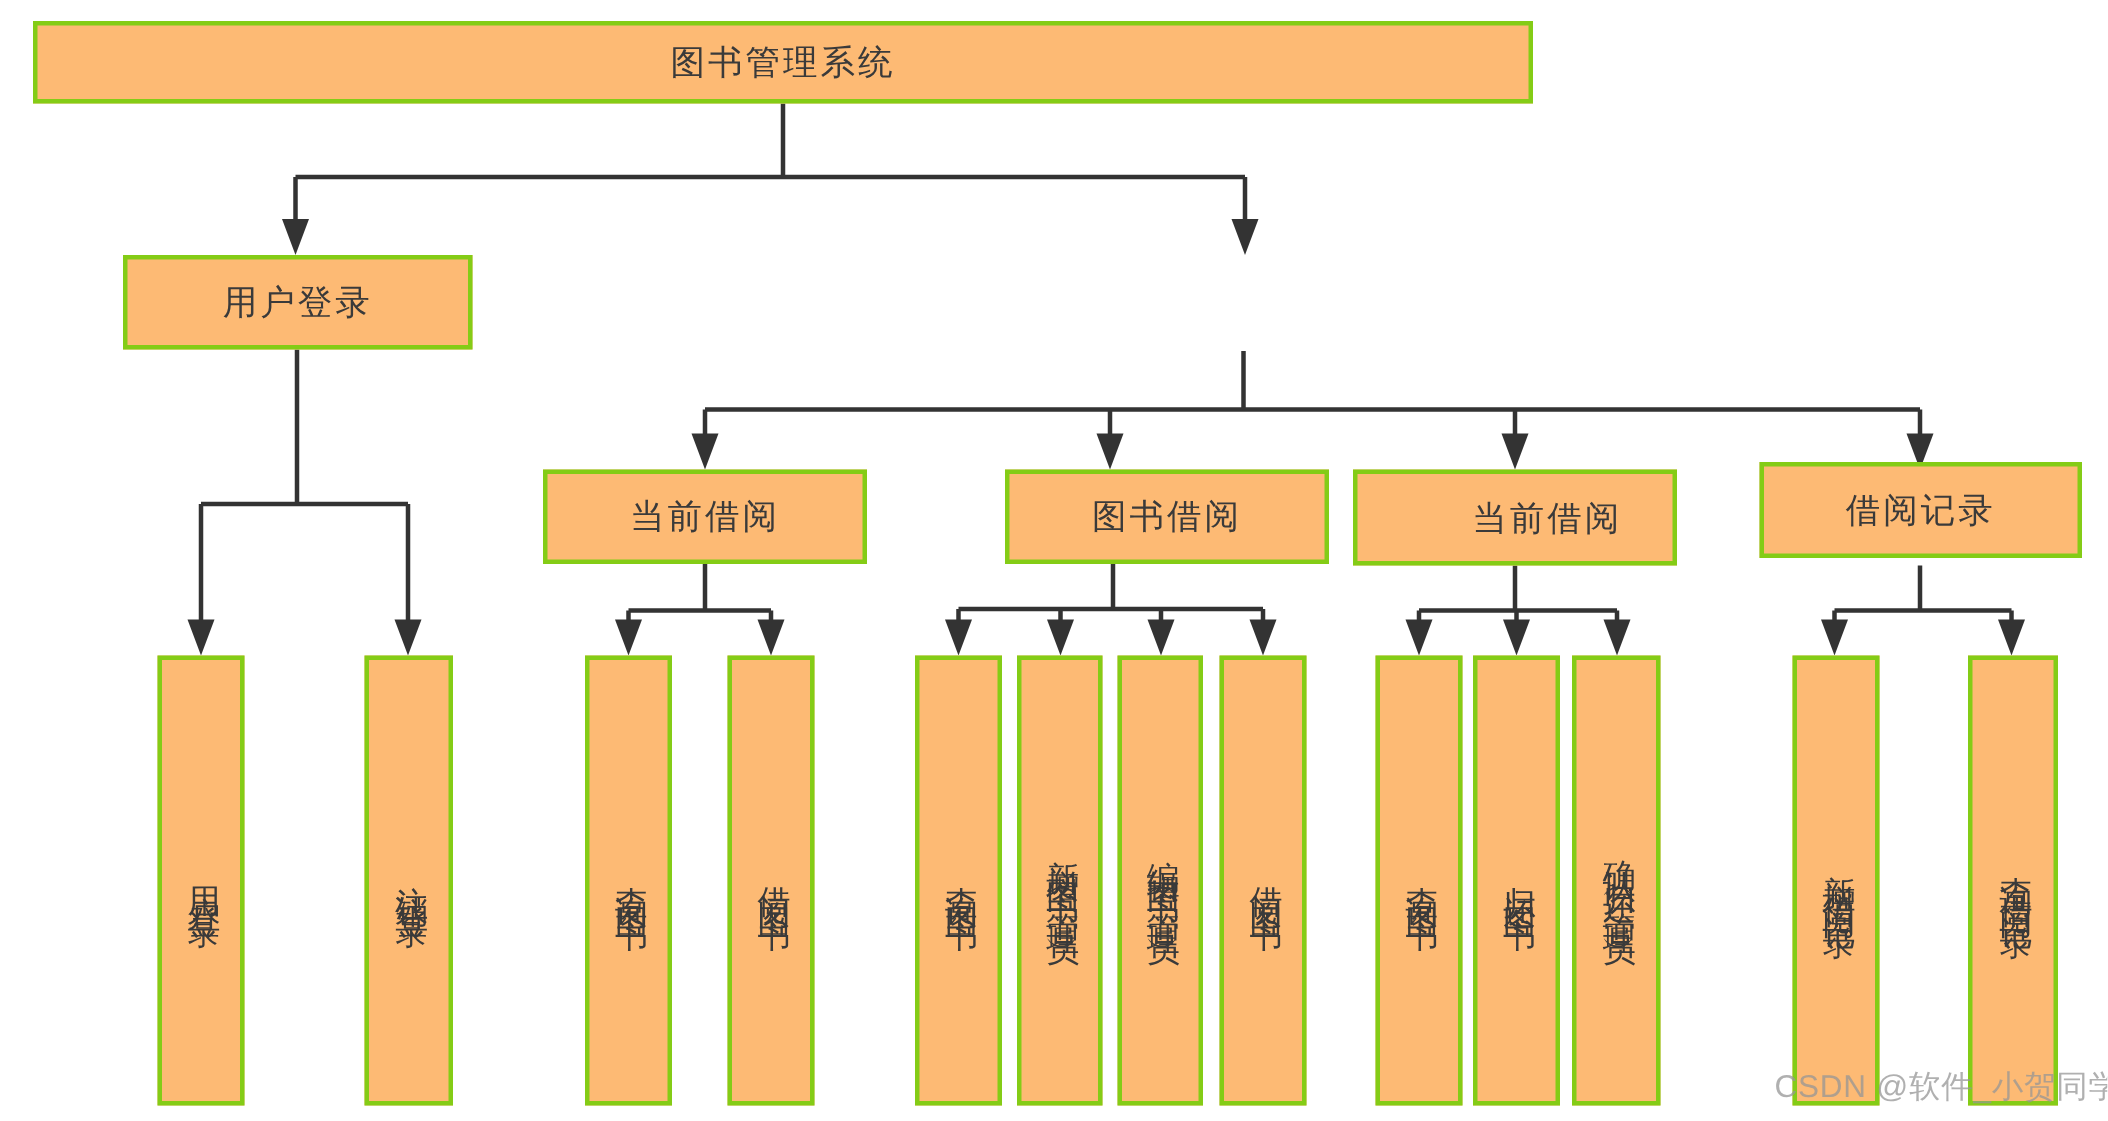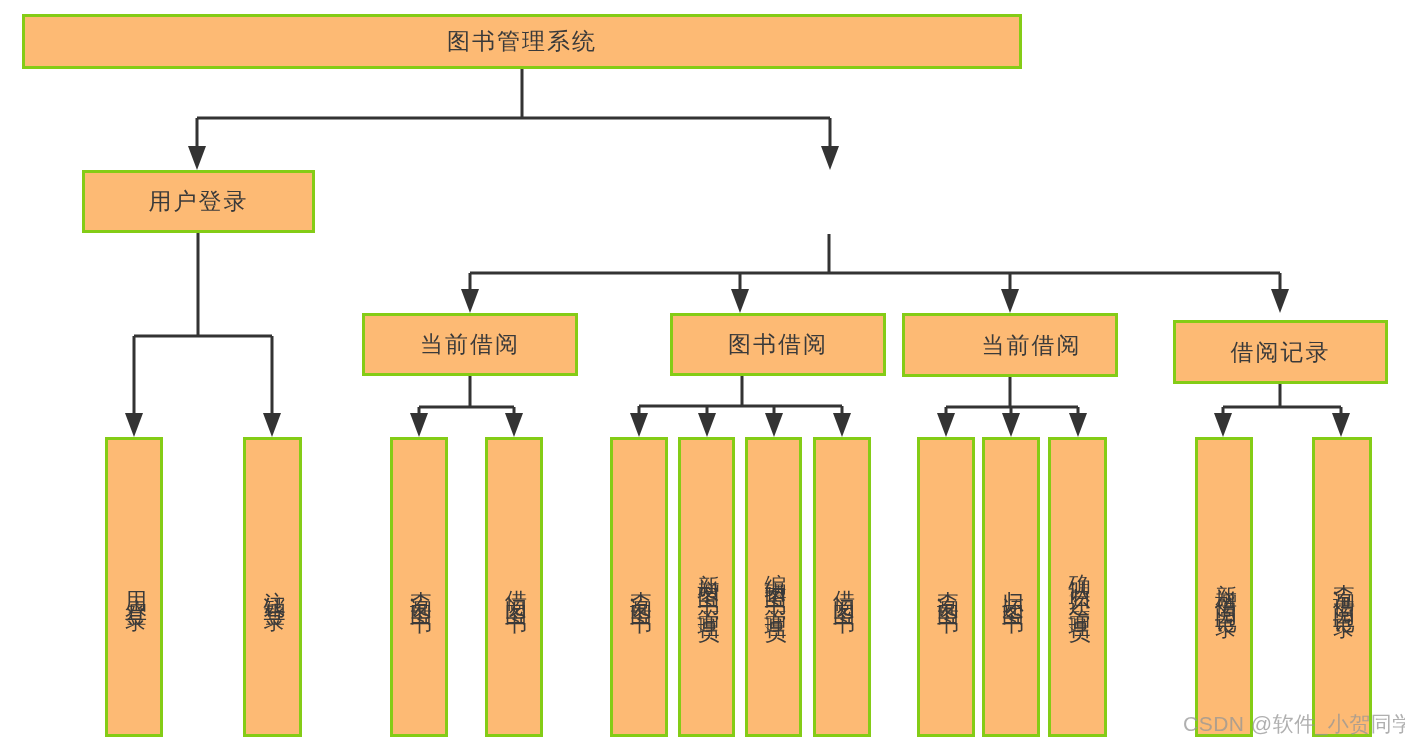--- a/index.html
+++ b/index.html
@@ -92,21 +92,21 @@
     <path d="M1332 413 L1350 413 L1341 437 Z" fill="#333333"></path>
   </svg>
 
   <div class="node h" style="left:22px; top:14px; width:1000px; height:55px;">图书管理系统</div>
 
   <div class="node h" style="left:82px; top:170px; width:233px; height:63px;">用户登录</div>
 
   <div class="node h" style="left:362px; top:313px; width:216px; height:63px;">当前借阅</div>
   <div class="node h" style="left:670px; top:313px; width:216px; height:63px;">图书借阅</div>
   <div class="node h" style="left:902px; top:313px; width:216px; height:64px;padding-left:43px;">当前借阅</div>
-  <div class="node h" style="left:1173px; top:320px; width:215px; height:64px;">借阅记录</div>
+  <div class="node h" style="left:1173px; top:308px; width:215px; height:64px;">借阅记录</div>
 
   <div class="node v" style="left:105px; top:437px; width:58px; height:300px;">
       <span>用户登录</span>
     </div>
   <div class="node v" style="left:243px; top:437px; width:59px; height:300px;">
       <span>注销登录</span>
     </div>
 
   <div class="node v" style="left:390px; top:437px; width:58px; height:300px;">
       <span>查询图书</span>

